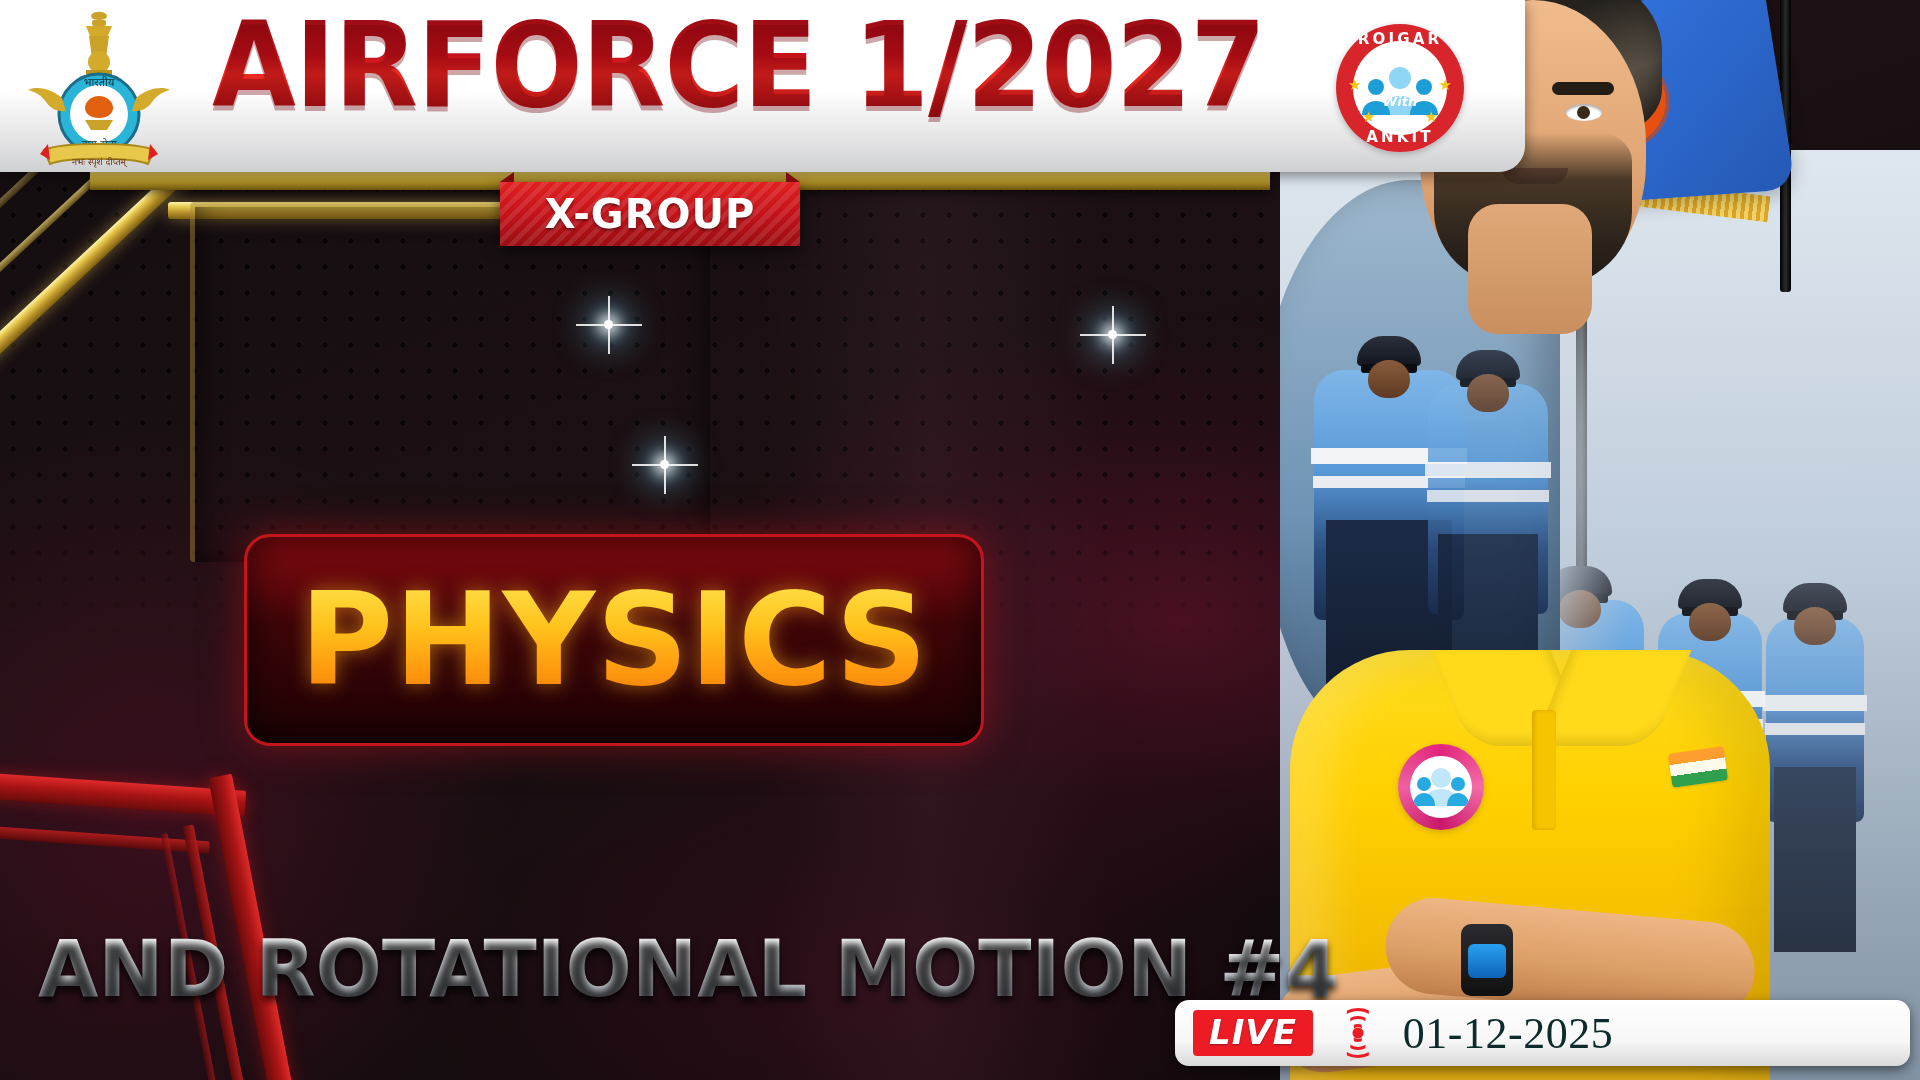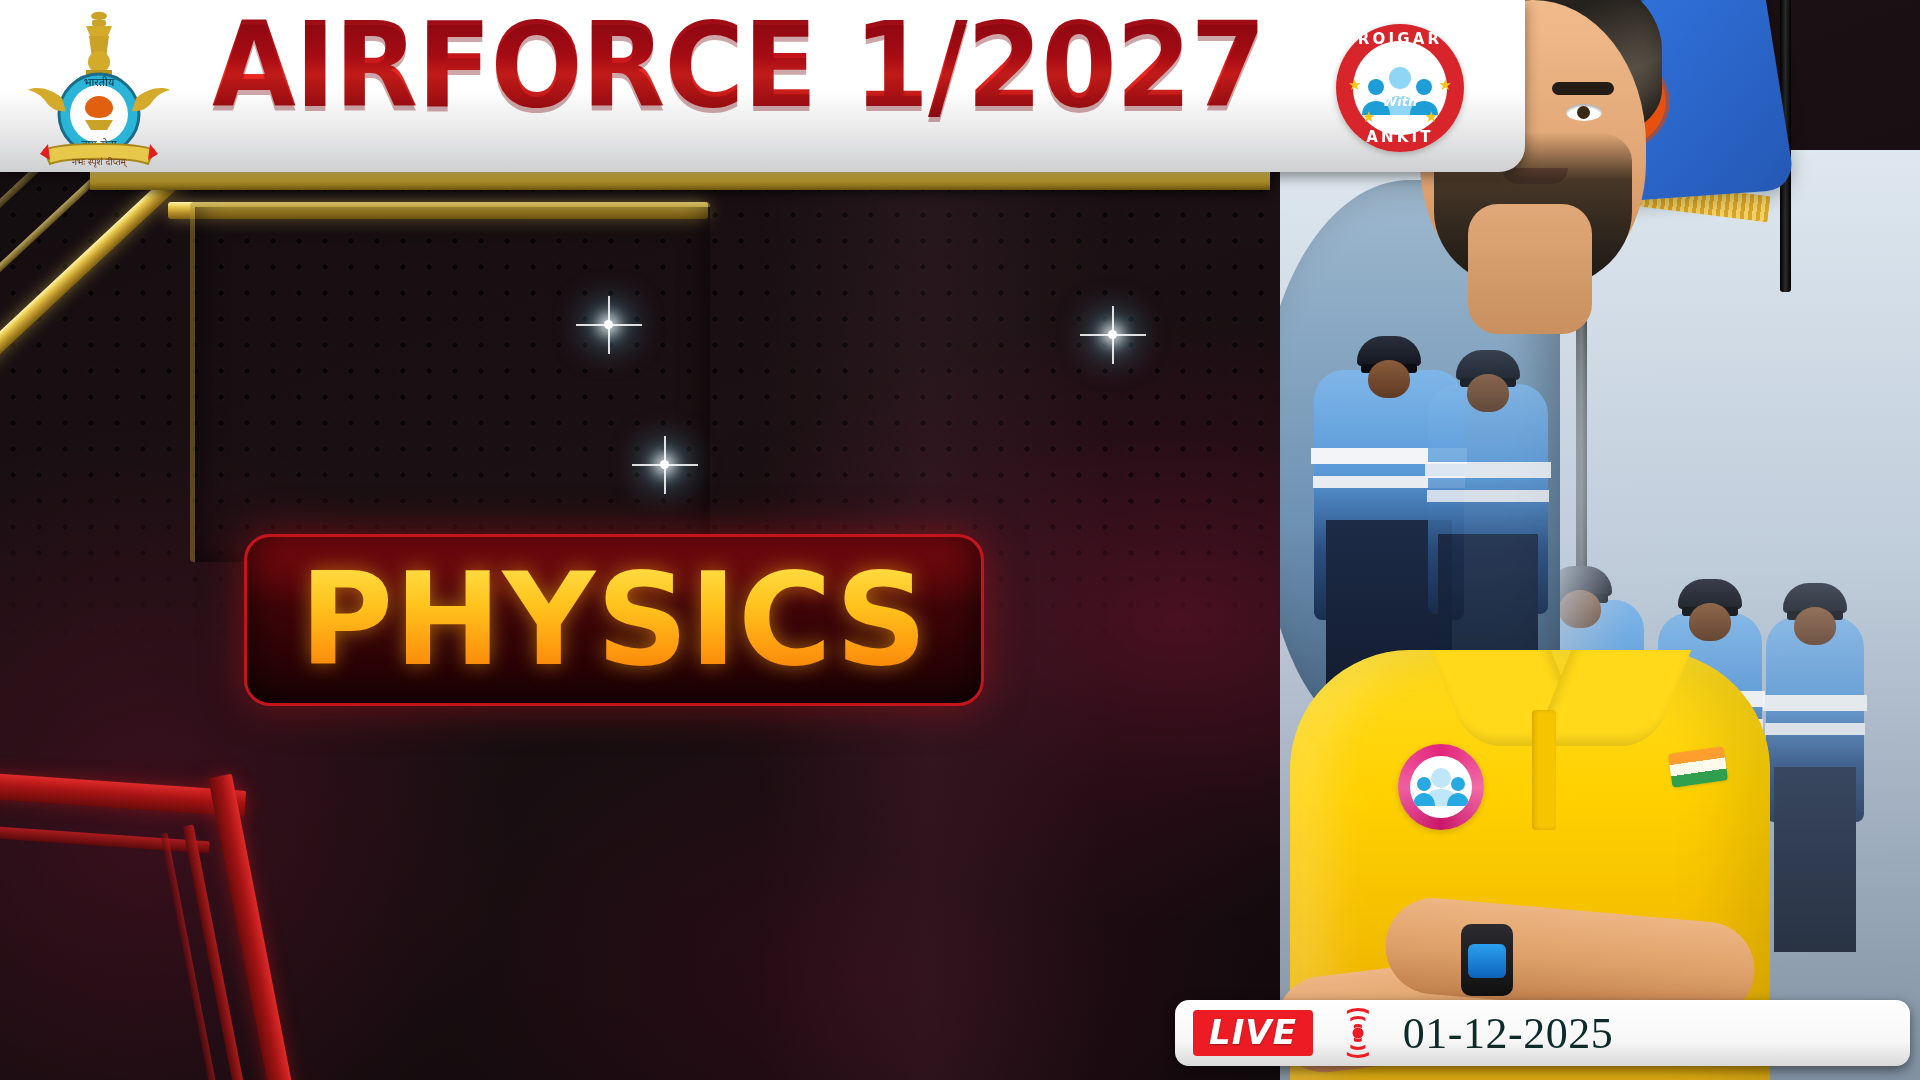--- a/index.html
+++ b/index.html
@@ -204,21 +204,21 @@
     color:#35e2ff;
     text-shadow:0 0 14px rgba(45,225,255,.95), 0 0 34px rgba(20,170,230,.75), 0 6px 0 rgba(0,60,90,.55);
   }
   .spark{ position:absolute; width:9px; height:9px; border-radius:50%; background:#fff; z-index:16;
     box-shadow:0 0 14px 6px rgba(255,255,255,.9), 0 0 34px 14px rgba(120,220,255,.55);}
   .spark:before,.spark:after{ content:""; position:absolute; background:rgba(255,255,255,.85);}
   .spark:before{ left:-28px; top:4px; width:66px; height:1.5px;}
   .spark:after{ left:4px; top:-24px; width:1.5px; height:58px;}
 
   .subject-box{
-    position:absolute; left:244px; top:534px; width:740px; height:172px; z-index:15;
+    position:absolute; left:244px; top:534px; width:740px; height:212px; z-index:15;
     border-radius:26px;
     background:linear-gradient(180deg,#8b0b11 0%,#3f0508 42%,#1d0204 100%);
     border:3px solid #c4151c;
     box-shadow:0 0 40px rgba(180,20,25,.55), inset 0 0 40px rgba(0,0,0,.7);
     display:flex; align-items:center; justify-content:center;
   }
   .subject-box span{
     font-size:128px; font-weight:900; letter-spacing:1px; line-height:1;
     font-family:"DejaVu Sans", sans-serif;
     background:linear-gradient(180deg,#ffe24a 0%,#ffc21c 40%,#ff9b10 72%,#f07c06 100%);
@@ -409,29 +409,33 @@
           <path d="M2 50c0-9 6-14 14-14s14 5 14 14z" fill="#1e9ed6"></path>
           <path d="M50 50c0-9 6-14 14-14s14 5 14 14z" fill="#1e9ed6"></path>
         </svg>
       </div>
       <div class="rwa-with">With</div>
     </div>
   </div>
 
   <div class="gold-strip"></div>
 
+  <div class="xgroup">
+    <span>X-GROUP</span>
+  </div>
 
   <div class="spark" style="left:604px;top:320px;"></div>
   <div class="spark" style="left:1108px;top:330px;"></div>
   <div class="spark" style="left:660px;top:460px;"></div>
 
   <div class="subject-box">
     <span>PHYSICS</span>
   </div>
 
+  <div class="topic topic2">AND ROTATIONAL MOTION #4</div>
 
   <div class="livebar">
     <div class="live-pill">LIVE</div>
     <div class="wave">
       <i style="width:18px;height:18px;"></i>
       <i style="width:34px;height:34px;"></i>
       <i style="width:50px;height:50px;"></i>
       <span class="dot"></span>
     </div>
     <div class="live-date">01-12-2025</div>

